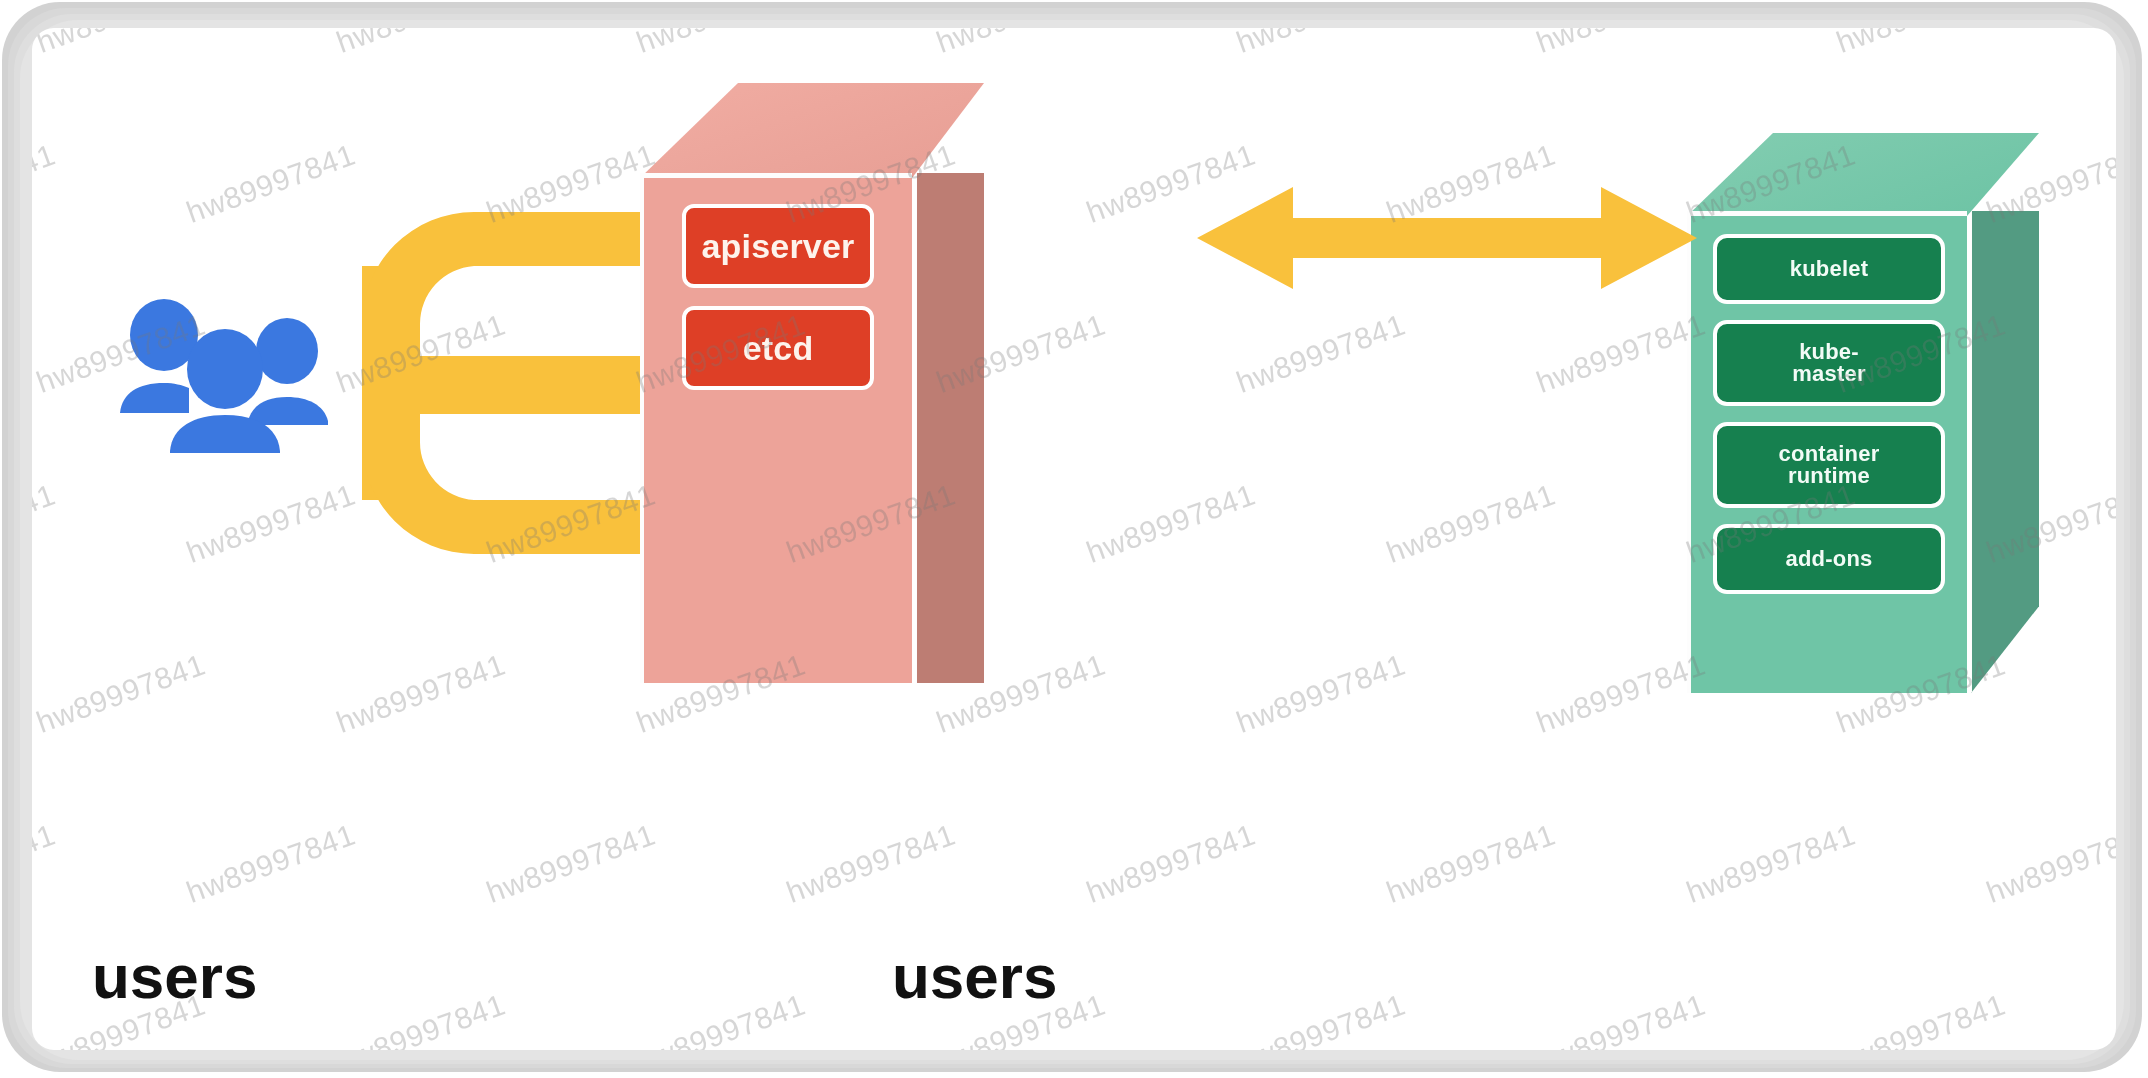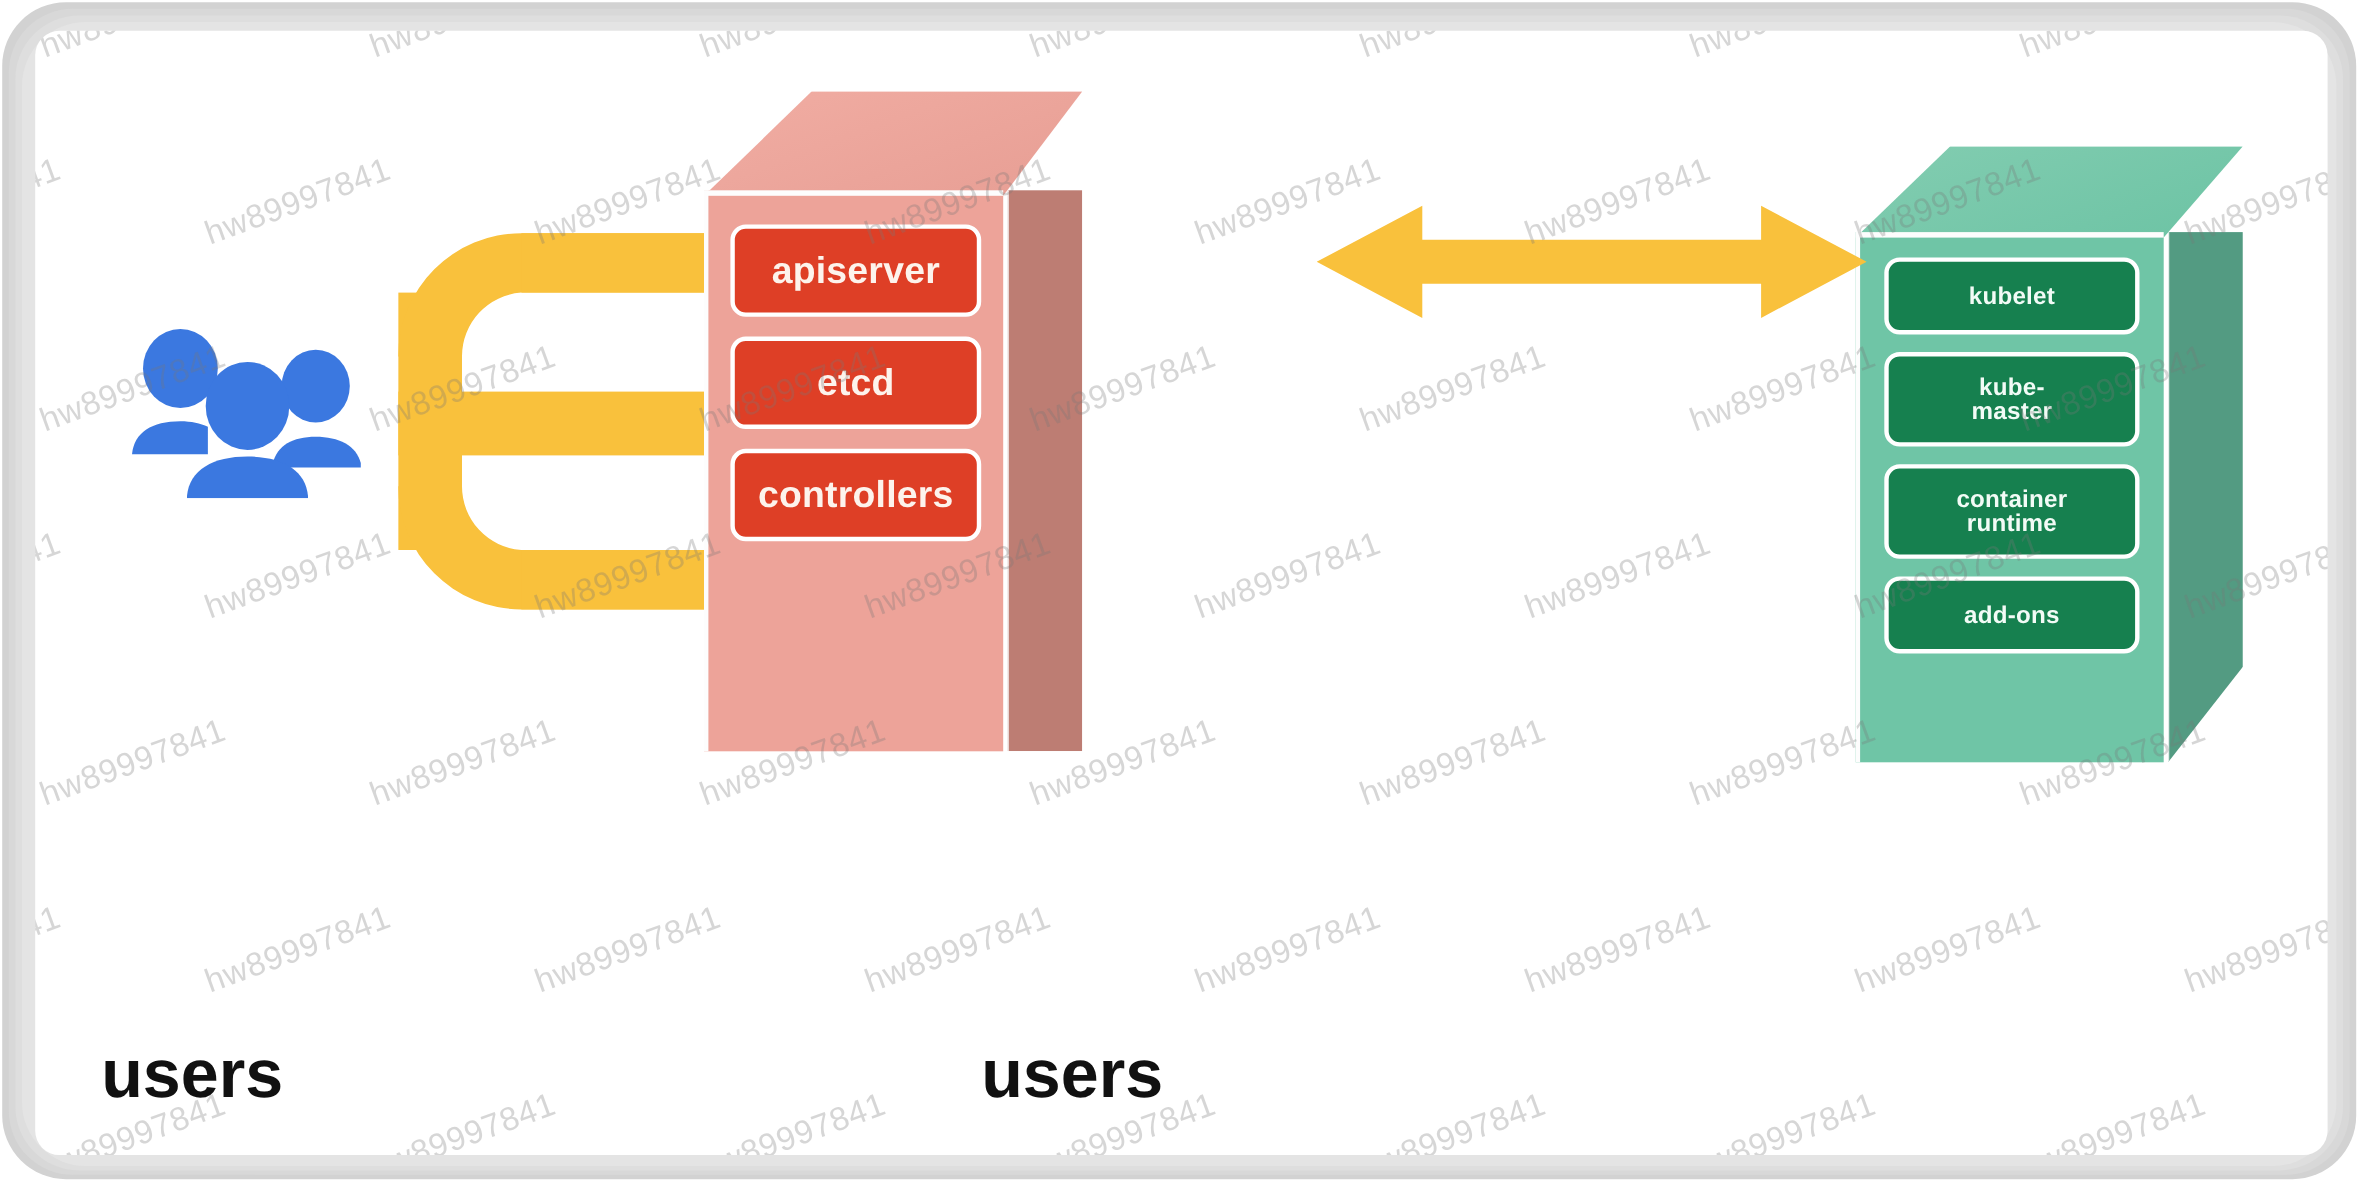--- a/index.html
+++ b/index.html
@@ -137,25 +137,26 @@
     clip-path: polygon(4px 0, 100% -38px, 100% 100%, 4px 100%);
     border-left: 5px solid #fdfdfd;
     box-sizing: border-box;
   }
   #master-top {
     left: 0; top: 0; width: 344px; height: 95px;
     background: linear-gradient(160deg, #f1ada3 0%, #e79e94 100%);
     clip-path: polygon(0 95px, 98px 0, 344px 0, 272px 95px);
   }
   #master-box .chip {
-    width: 228px;
+    width: 192px;
     height: 84px;
     background: #de3f26;
     font-size: 34px;
     margin-bottom: 18px;
+    border-radius: 12px;
   }
 
   
   #nodes-box { left: 1655px; top: 105px; width: 400px; height: 560px; }
   #nodes-front {
     left: 0; top: 78px; width: 280px; height: 482px;
     background: #6fc5a6;
     border-top: 5px solid #fdfdfd;
     border-left: 4px solid #fdfdfd;
     padding-top: 18px;
@@ -245,21 +246,20 @@
         </g>
       </svg>
     </div>
 
     <div class="box3d" id="master-box">
       <div class="box-side" id="master-side"></div>
       <div class="box-top" id="master-top"></div>
       <div class="box-front" id="master-front">
         <div class="chip">apiserver</div>
         <div class="chip">etcd</div>
-        <div class="chip">controllers</div>
       </div>
     </div>
 
     <div id="bi-arrow">
       <svg viewBox="0 0 500 130" width="500" height="130" xmlns="http://www.w3.org/2000/svg">
         <g fill="#f9c13c">
           <polygon points="0,65 96,14 96,45 404,45 404,14 500,65 404,116 404,85 96,85 96,116"></polygon>
         </g>
       </svg>
     </div>

